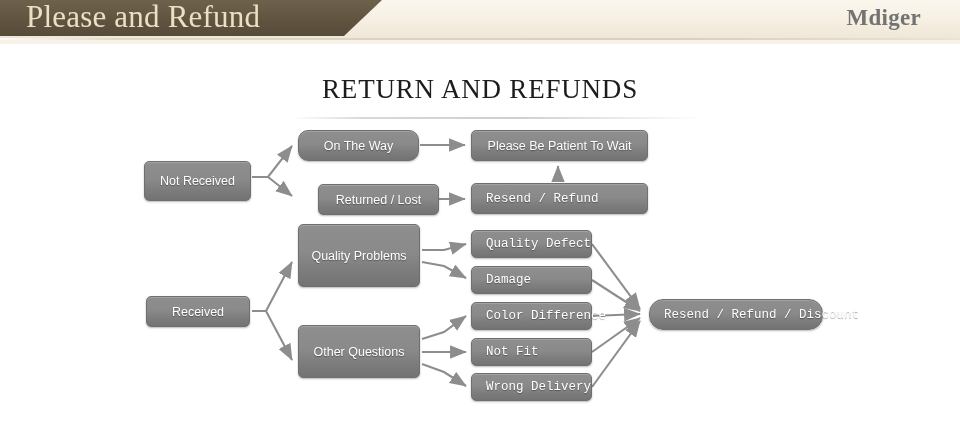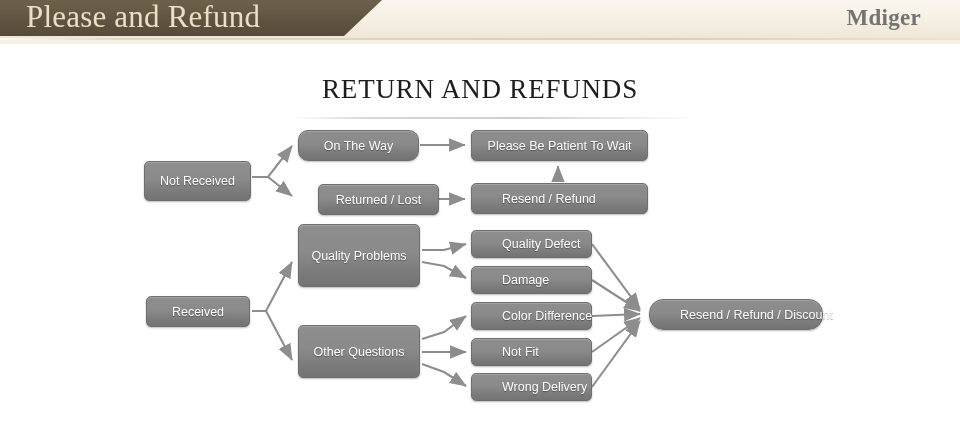--- a/index.html
+++ b/index.html
@@ -96,21 +96,21 @@
     border: 1px solid #6f6f6f;
     box-shadow: 0 1px 2px rgba(0,0,0,0.28), inset 0 1px 0 rgba(255,255,255,0.18);
     color: #ffffff;
     font-size: 12.5px;
     display: flex;
     align-items: center;
     white-space: nowrap;
     text-shadow: 0 1px 1px rgba(0,0,0,0.35);
   }
   .node.center { justify-content: center; }
-  .node.left   { justify-content: flex-start; padding-left: 30px; }
+  .node.left   { justify-content: flex-start; padding-left: 14px; font-family: Liberation Mono, monospace; }
 
   
   #links {
     position: absolute;
     left: 0; top: 0;
     width: 960px; height: 432px;
     pointer-events: none;
   }
 </style>
 </head>

